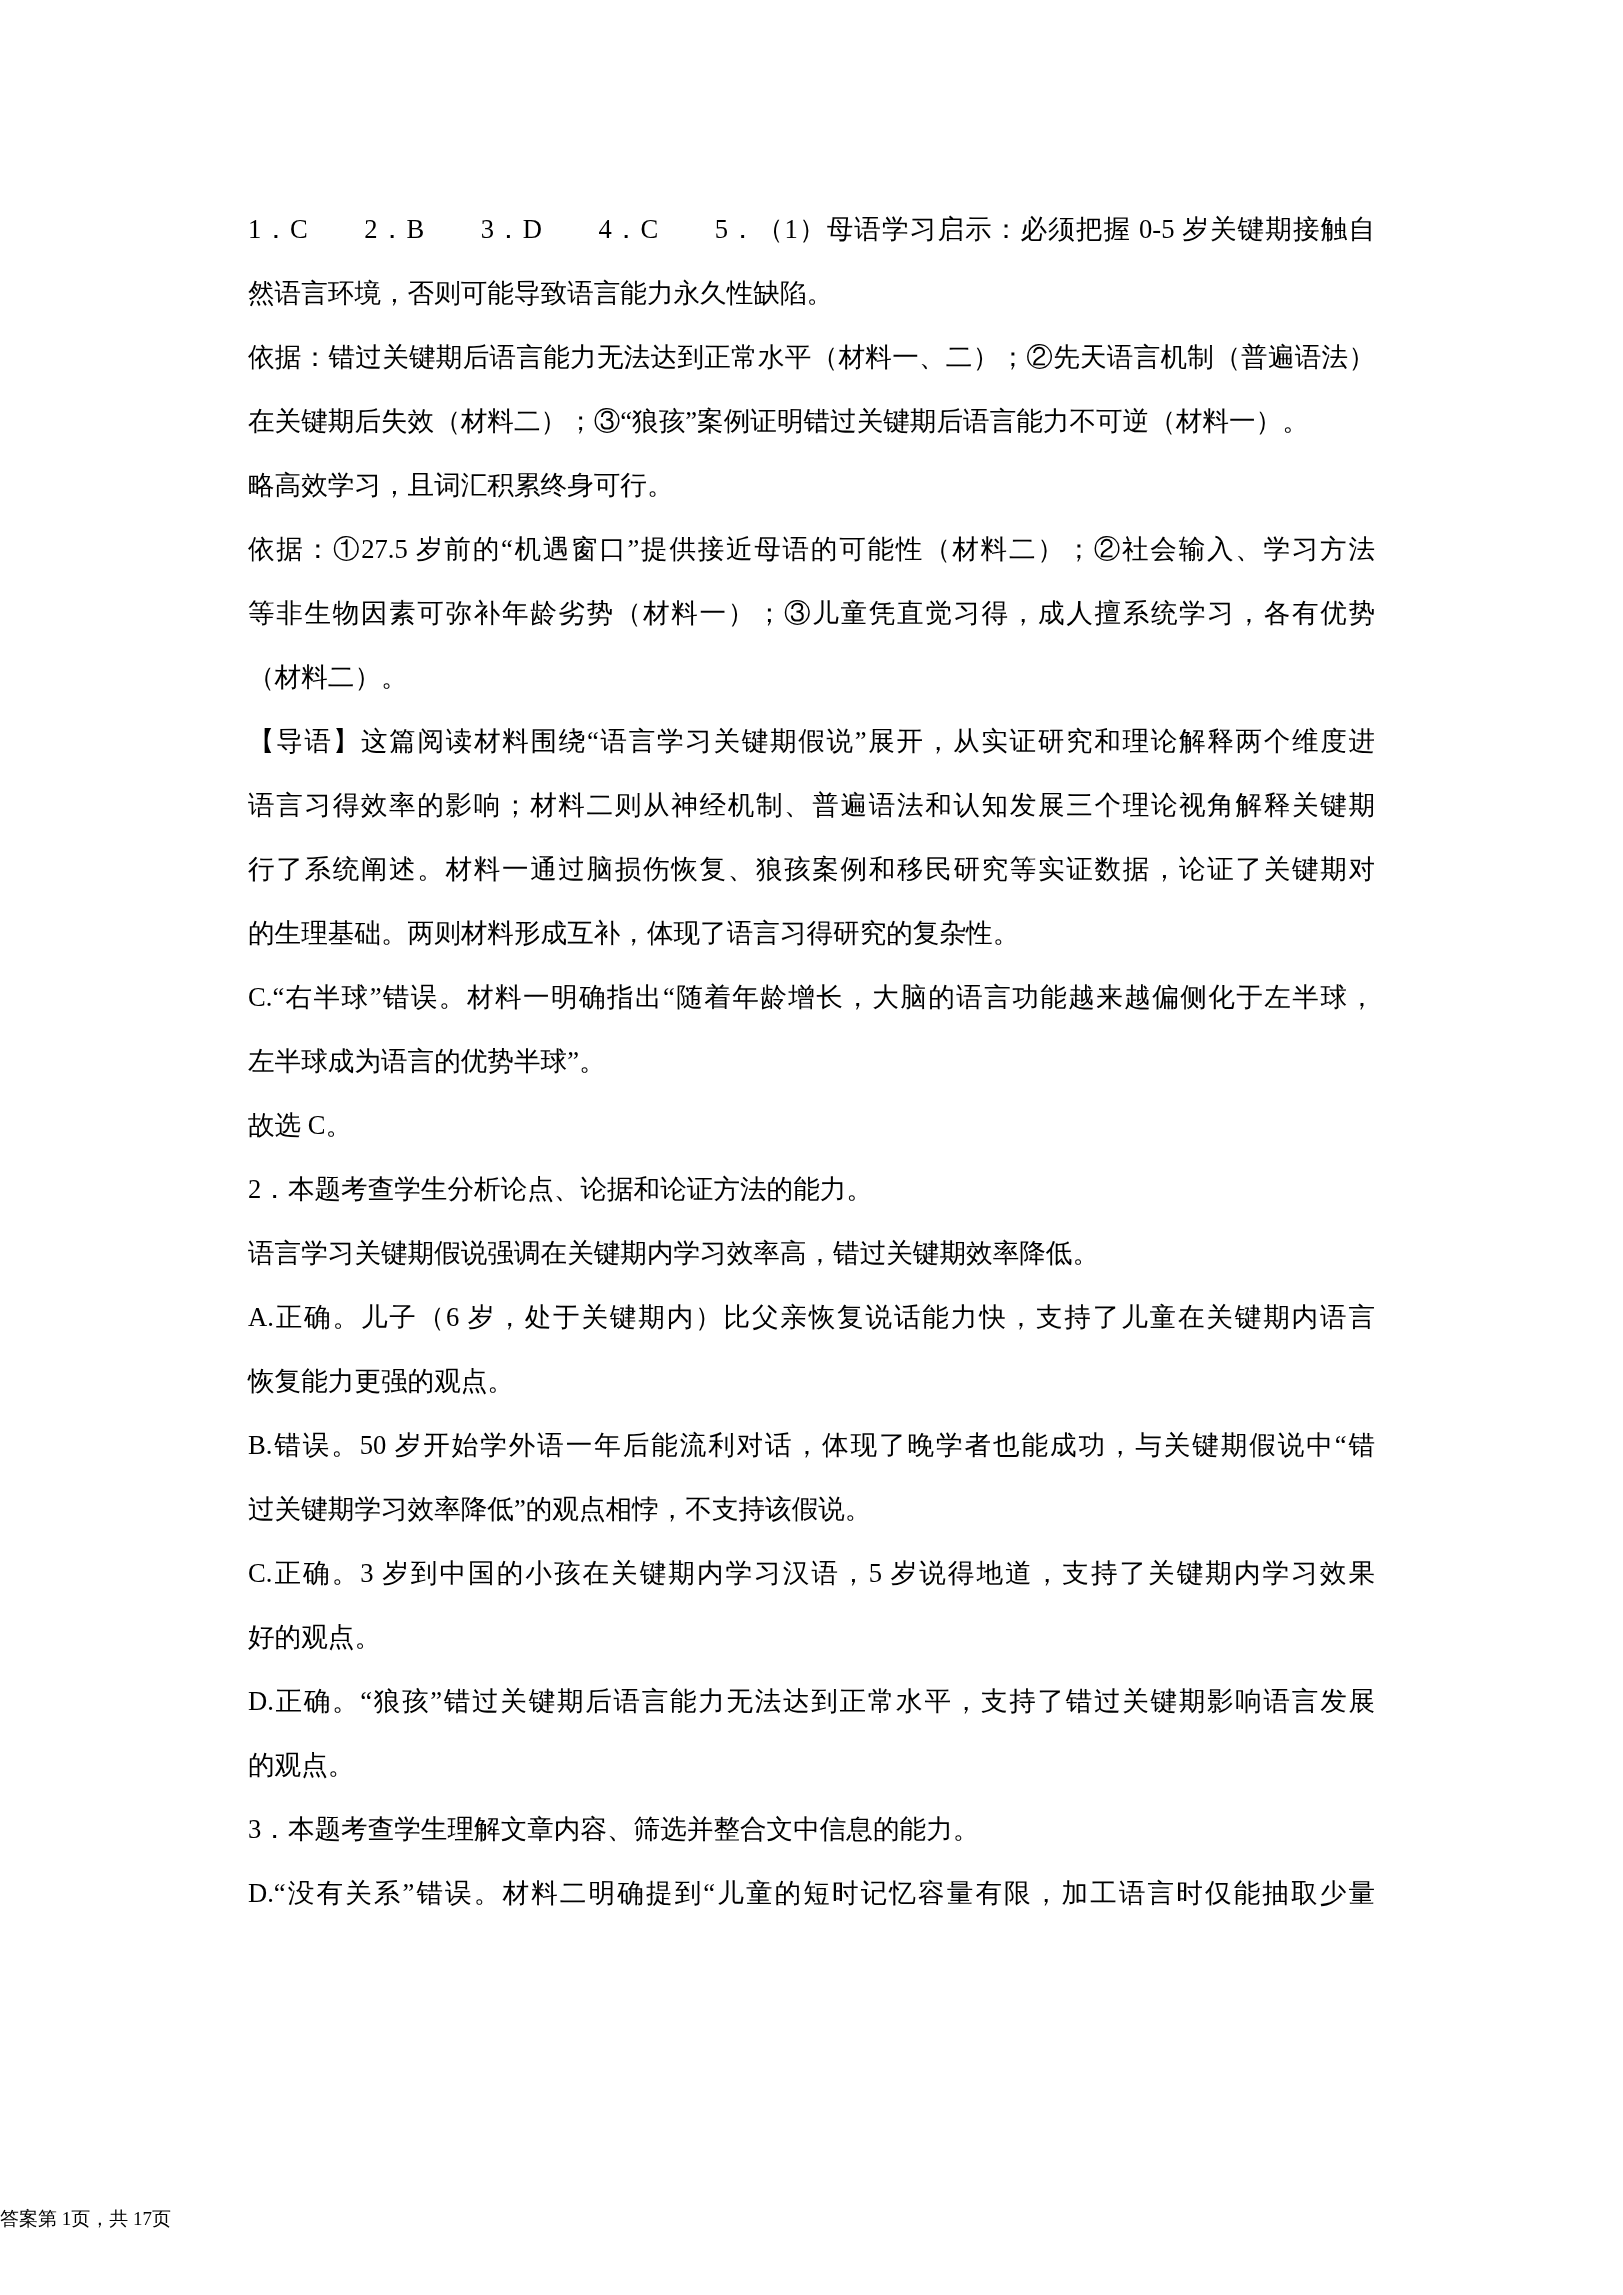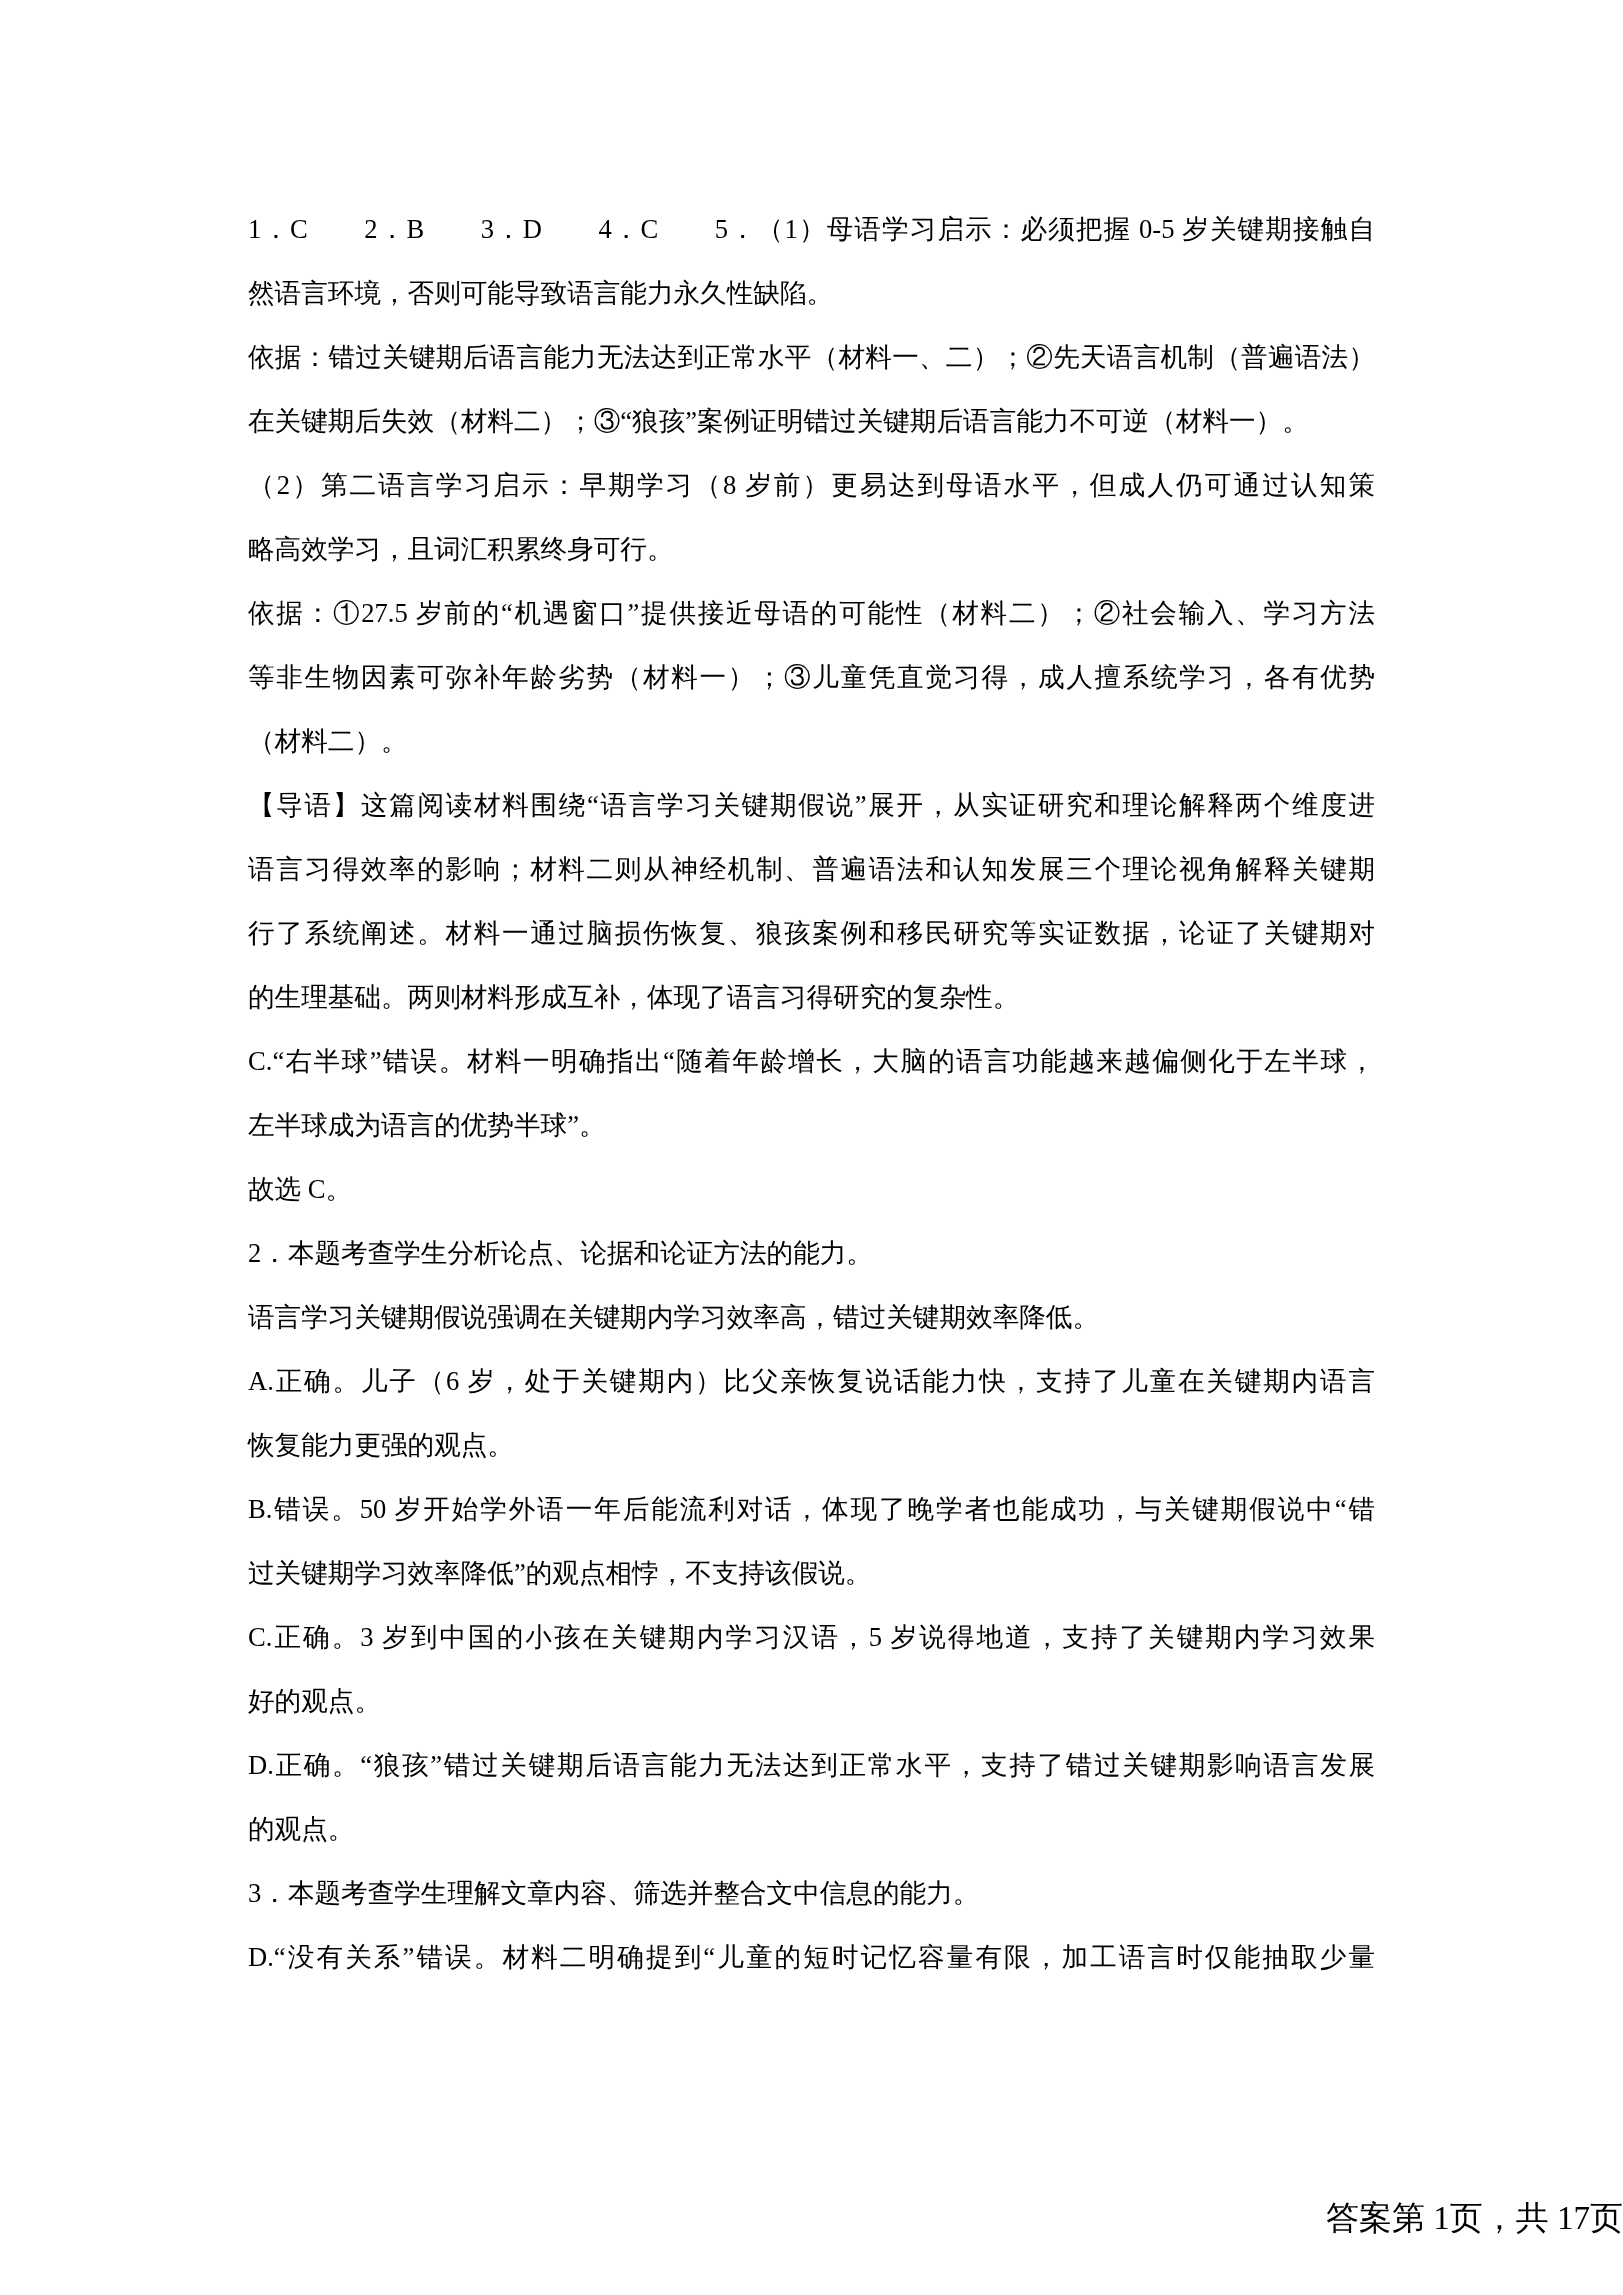--- a/index.html
+++ b/index.html
@@ -28,34 +28,33 @@
   .line.fill {
     text-align: justify;
     text-align-last: justify;
     white-space: normal;
   }
   .page-footer {
     position: absolute;
     top: 2198px;
     left: 0;
     width: 1623px;
-    text-align: right;
-    font-size: 33px;
+    text-align: left;
+    font-size: 19px;
     line-height: 41px;
   }
 </style>
 </head>
 <body>
 
 <div class="text-block">
   <div class="line fill">1．C　　2．B　　3．D　　4．C　　5．（1）母语学习启示：必须把握 0-5 岁关键期接触自</div>
   <div class="line">然语言环境，否则可能导致语言能力永久性缺陷。</div>
   <div class="line fill">依据：错过关键期后语言能力无法达到正常水平（材料一、二）；②先天语言机制（普遍语法）</div>
   <div class="line">在关键期后失效（材料二）；③“狼孩”案例证明错过关键期后语言能力不可逆（材料一）。</div>
-  <div class="line fill">（2）第二语言学习启示：早期学习（8 岁前）更易达到母语水平，但成人仍可通过认知策</div>
   <div class="line">略高效学习，且词汇积累终身可行。</div>
   <div class="line fill">依据：①27.5 岁前的“机遇窗口”提供接近母语的可能性（材料二）；②社会输入、学习方法</div>
   <div class="line fill">等非生物因素可弥补年龄劣势（材料一）；③儿童凭直觉习得，成人擅系统学习，各有优势</div>
   <div class="line">（材料二）。</div>
   <div class="line fill">【导语】这篇阅读材料围绕“语言学习关键期假说”展开，从实证研究和理论解释两个维度进</div>
   <div class="line fill">语言习得效率的影响；材料二则从神经机制、普遍语法和认知发展三个理论视角解释关键期</div>
   <div class="line fill">行了系统阐述。材料一通过脑损伤恢复、狼孩案例和移民研究等实证数据，论证了关键期对</div>
   <div class="line">的生理基础。两则材料形成互补，体现了语言习得研究的复杂性。</div>
   <div class="line fill">C.“右半球”错误。材料一明确指出“随着年龄增长，大脑的语言功能越来越偏侧化于左半球，</div>
   <div class="line">左半球成为语言的优势半球”。</div>

